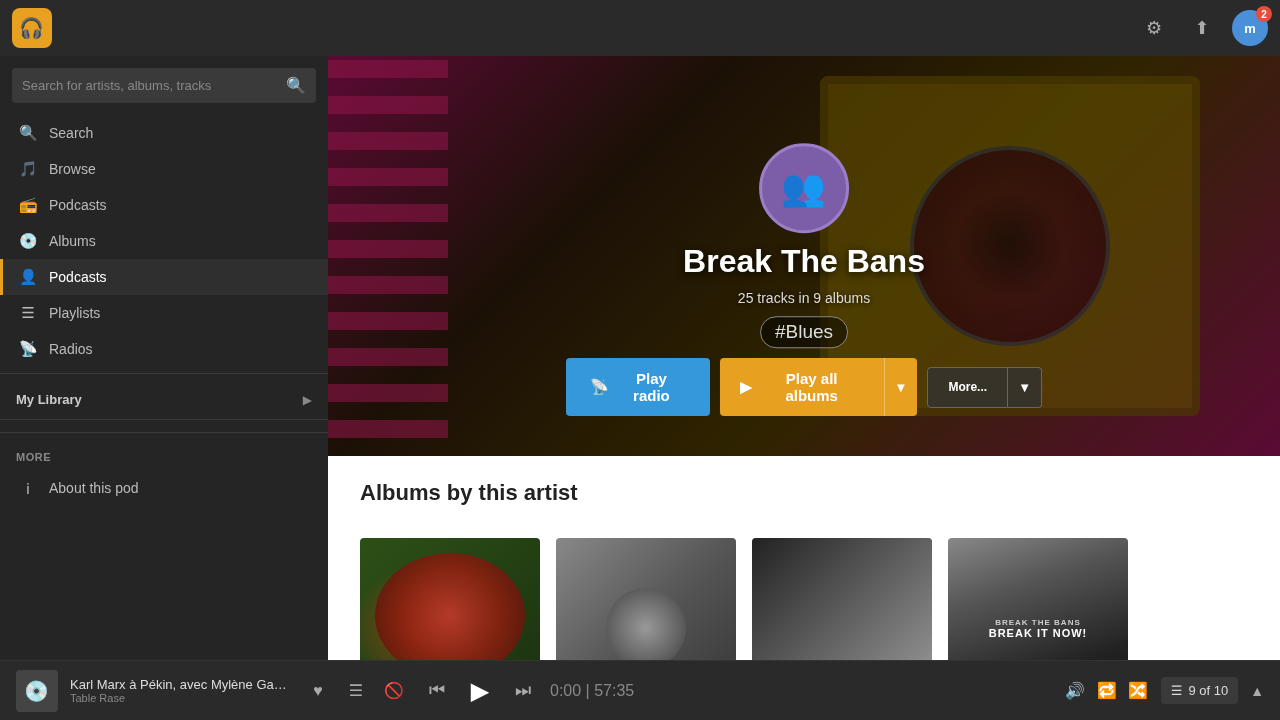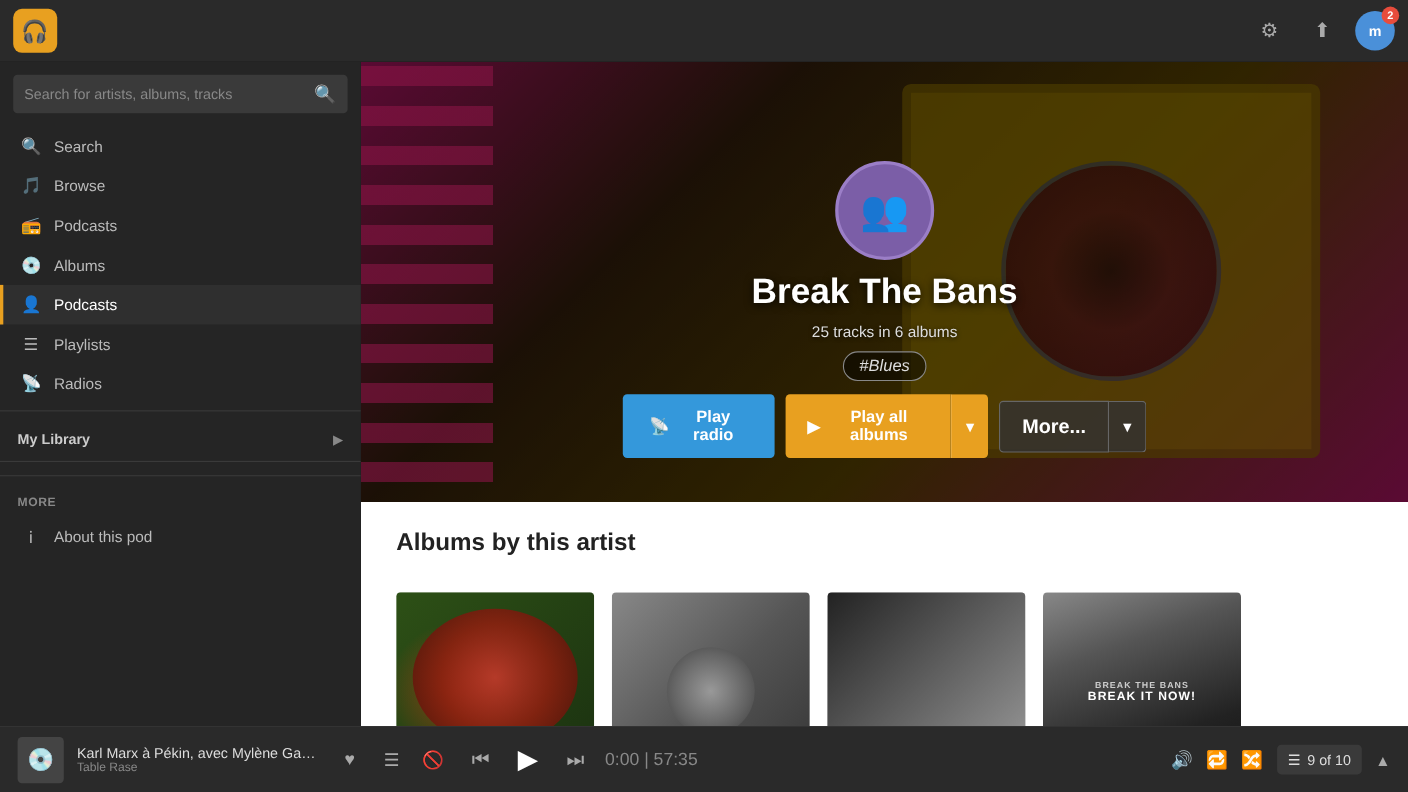--- a/index.html
+++ b/index.html
@@ -233,23 +233,22 @@
       font-size: 14px;
       color: #ddd;
       text-shadow: 0 1px 4px rgba(0,0,0,0.8);
     }
     .genre-tag {
       background: rgba(0,0,0,0.5);
       border: 1px solid #888;
       color: #ddd;
       padding: 4px 14px;
       border-radius: 20px;
-      font-size: 15px;
-      cursor: pointer;
-      font-style: italic;
+      font-size: 19px;
+      cursor: pointer;
     }
 
     .hero-actions {
       position: absolute;
       bottom: 40px;
       left: 50%;
       transform: translateX(-50%);
       display: flex;
       gap: 10px;
       align-items: center;
@@ -290,21 +289,21 @@
       font-size: 13px;
       cursor: pointer;
       border-radius: 0 4px 4px 0;
     }
 
     .btn-more {
       background: rgba(50,50,50,0.8);
       color: #fff;
       border: 1px solid #666;
       padding: 12px 20px;
-      font-size: 18px;
+      font-size: 12px;
       font-weight: 600;
       cursor: pointer;
       display: flex;
       align-items: center;
       gap: 8px;
       border-radius: 4px 0 0 4px;
     }
     .btn-more-dropdown {
       background: rgba(50,50,50,0.8);
       color: #fff;
@@ -558,21 +557,21 @@
         <div class="speaker-outer">
           <div class="speaker-inner"></div>
         </div>
       </div>
 
       <div class="hero-content">
         <div class="artist-avatar-circle">
           <span>👥</span>
         </div>
         <div class="hero-artist-name">Break The Bans</div>
-        <div class="hero-artist-sub">25 tracks in 6 albums</div>
+        <div class="hero-artist-sub">25 tracks in 9 albums</div>
         <div class="genre-tag">#Blues</div>
       </div>
 
       <div class="hero-actions">
         <button class="btn-radio">
           <span>📡</span>
           <span>Play radio</span>
         </button>
         <div style="display:flex;">
           <button class="btn-play-all">

